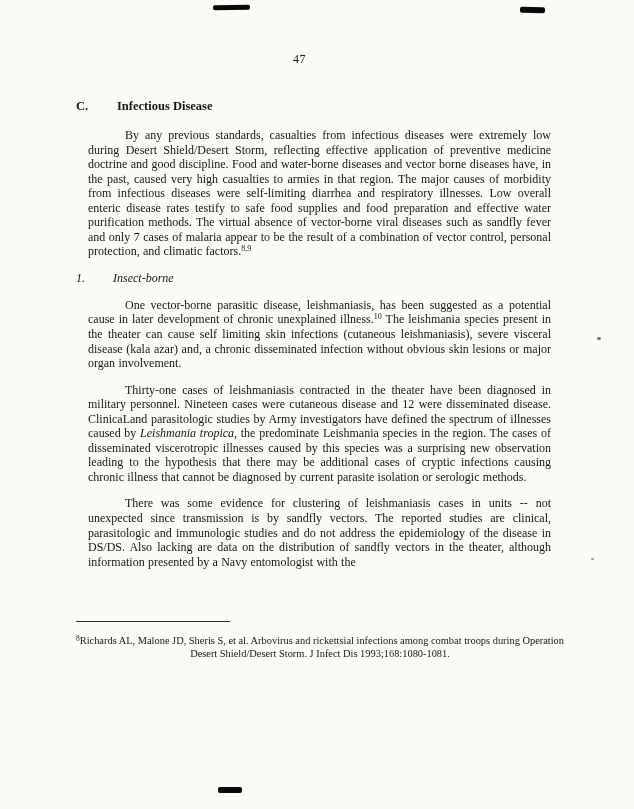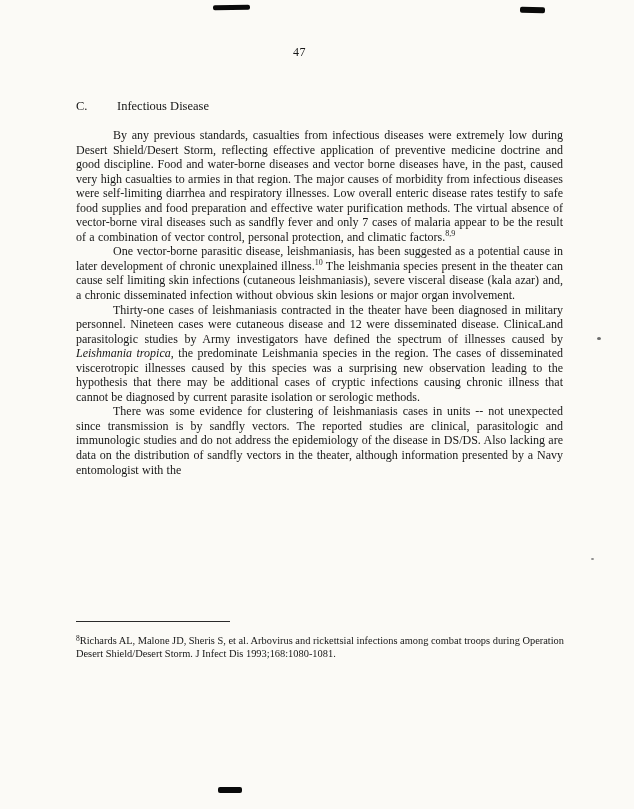--- a/index.html
+++ b/index.html
@@ -26,44 +26,44 @@
     border-radius: 2px;
   }
   .a1 { left: 213px; top: 5px;  width: 37px; height: 5px; transform: rotate(-1deg); }
   .a2 { left: 520px; top: 7px;  width: 25px; height: 6px; transform: rotate(1deg); }
   .a3 { left: 218px; top: 787px; width: 24px; height: 6px; }
   .a4 { left: 597px; top: 337px; width: 4px; height: 3px; background:#6a6a6a; border-radius:50%; }
   .a5 { left: 591px; top: 558px; width: 3px; height: 2px; background:#8a8a8a; border-radius:50%; }
 
   .page-number {
     position: absolute;
-    top: 45px;
+    top: 52px;
     left: 56px;
     width: 487px;
     text-align: center;
     font-size: 12px;
     letter-spacing: 0.5px;
   }
   .content {
     position: absolute;
     left: 76px;
     top: 99px;
     width: 487px;
   }
   .heading {
-    font-weight: normal;
+    font-weight: bold;
     font-size: 12.5px;
     margin-bottom: 14px;
   }
   .h-label {
     display: inline-block;
     width: 41px;
   }
   .para {
-    margin: 0;
+    margin: 12px;
     font-size: 12px;
     line-height: 14.55px;
     text-align: justify;
     text-indent: 37px;
     word-spacing: 0.3px;
   }
   .subheading {
     font-style: italic;
     font-size: 12px;
     margin: 11px 0 5px 0;
@@ -88,21 +88,21 @@
     line-height: 12.7px;
   }
   .fn-rule {
     width: 154px;
     height: 0;
     border-top: 1.4px solid #2a2a2a;
     margin-bottom: 13px;
   }
   .footnote {
     margin: 0 0 13px 0;
-    text-align: left;
+    text-align: center;
   }
   .footnote sup {
     font-size: 7.5px;
     top: -3px;
   }
 </style>
 </head>
 <body>
 
 <div class="page">
@@ -116,20 +116,23 @@
   <div class="page-number">47</div>
 
   <div class="content">
 
     <div class="heading">
       <span class="h-label">C.</span><span class="h-title">Infectious Disease</span>
     </div>
 
     <p class="para"><span>By any previous standards, casualties from infectious diseases were extremely low during Desert Shield/Desert Storm, reflecting effective application of preventive medicine doctrine and good discipline. Food and water-borne diseases and vector borne diseases have, in the past, caused very high casualties to armies in that region. The major causes of morbidity from infectious diseases were self-limiting diarrhea and respiratory illnesses. Low overall enteric disease rates testify to safe food supplies and food preparation and effective water purification methods. The virtual absence of vector-borne viral diseases such as sandfly fever and only 7 cases of malaria appear to be the result of a combination of vector control, personal protection, and climatic factors.</span><sup>8,9</sup></p>
 
+    <div class="subheading">
+      <span class="sh-label">1.</span><span class="sh-title">Insect-borne</span>
+    </div>
 
     <p class="para"><span>One vector-borne parasitic disease, leishmaniasis, has been suggested as a potential cause in later development of chronic unexplained illness.</span><sup>10</sup><span> The leishmania species present in the theater can cause self limiting skin infections (cutaneous leishmaniasis), severe visceral disease (kala azar) and, a chronic disseminated infection without obvious skin lesions or major organ involvement.</span></p>
     <p class="para"><span>Thirty-one cases of leishmaniasis contracted in the theater have been diagnosed in military personnel. Nineteen cases were cutaneous disease and 12 were disseminated disease. ClinicaLand parasitologic studies by Army investigators have defined the spectrum of illnesses caused by </span><span style="font-style: italic;">Leishmania tropica</span><span>, the predominate Leishmania species in the region. The cases of disseminated viscerotropic illnesses caused by this species was a surprising new observation leading to the hypothesis that there may be additional cases of cryptic infections causing chronic illness that cannot be diagnosed by current parasite isolation or serologic methods.</span></p>
     <p class="para"><span>There was some evidence for clustering of leishmaniasis cases in units -- not unexpected since transmission is by sandfly vectors. The reported studies are clinical, parasitologic and immunologic studies and do not address the epidemiology of the disease in DS/DS. Also lacking are data on the distribution of sandfly vectors in the theater, although information presented by a Navy entomologist with the</span></p>
 
   </div>
 
   <div class="footnotes">
     <div class="fn-rule"></div>
 

